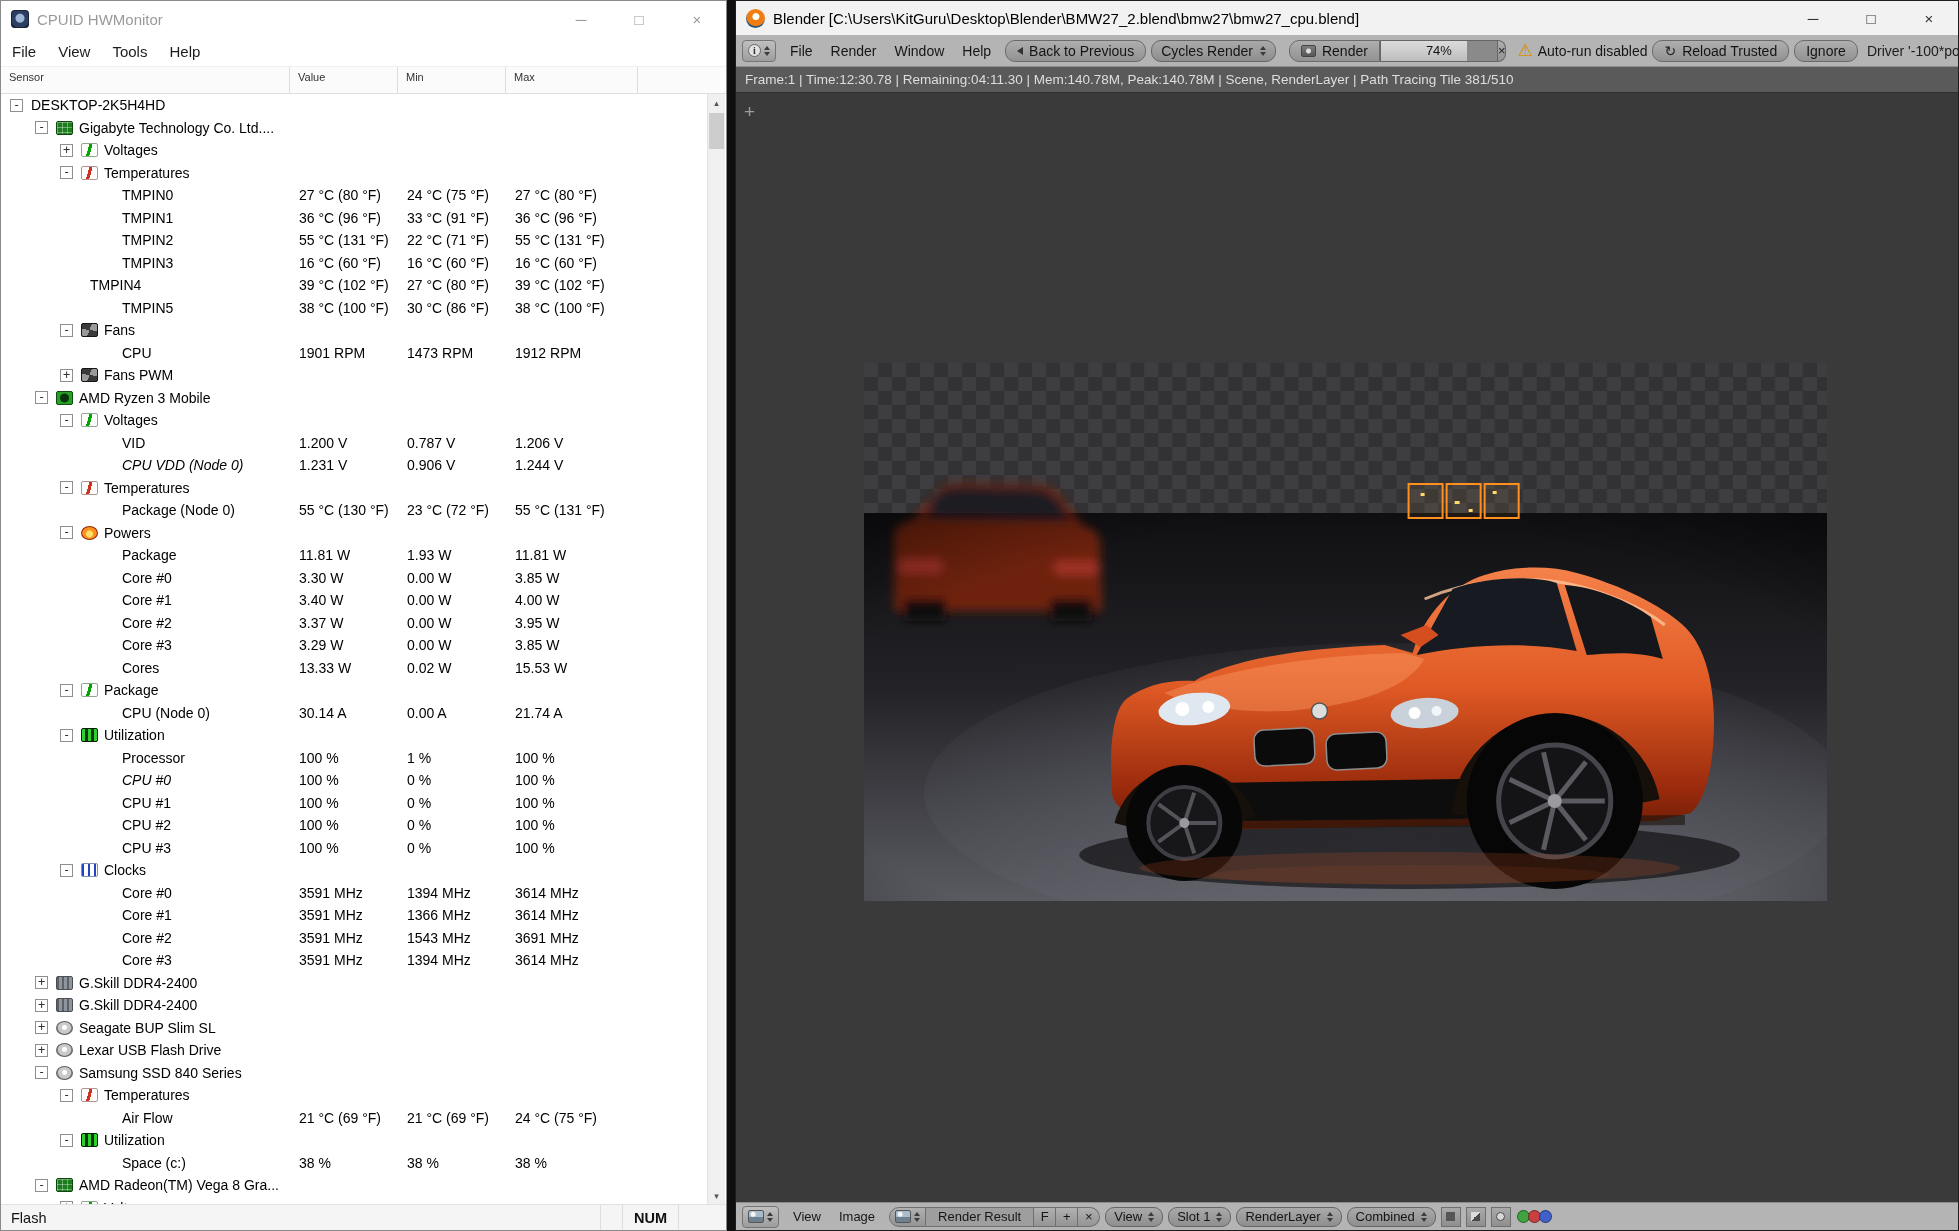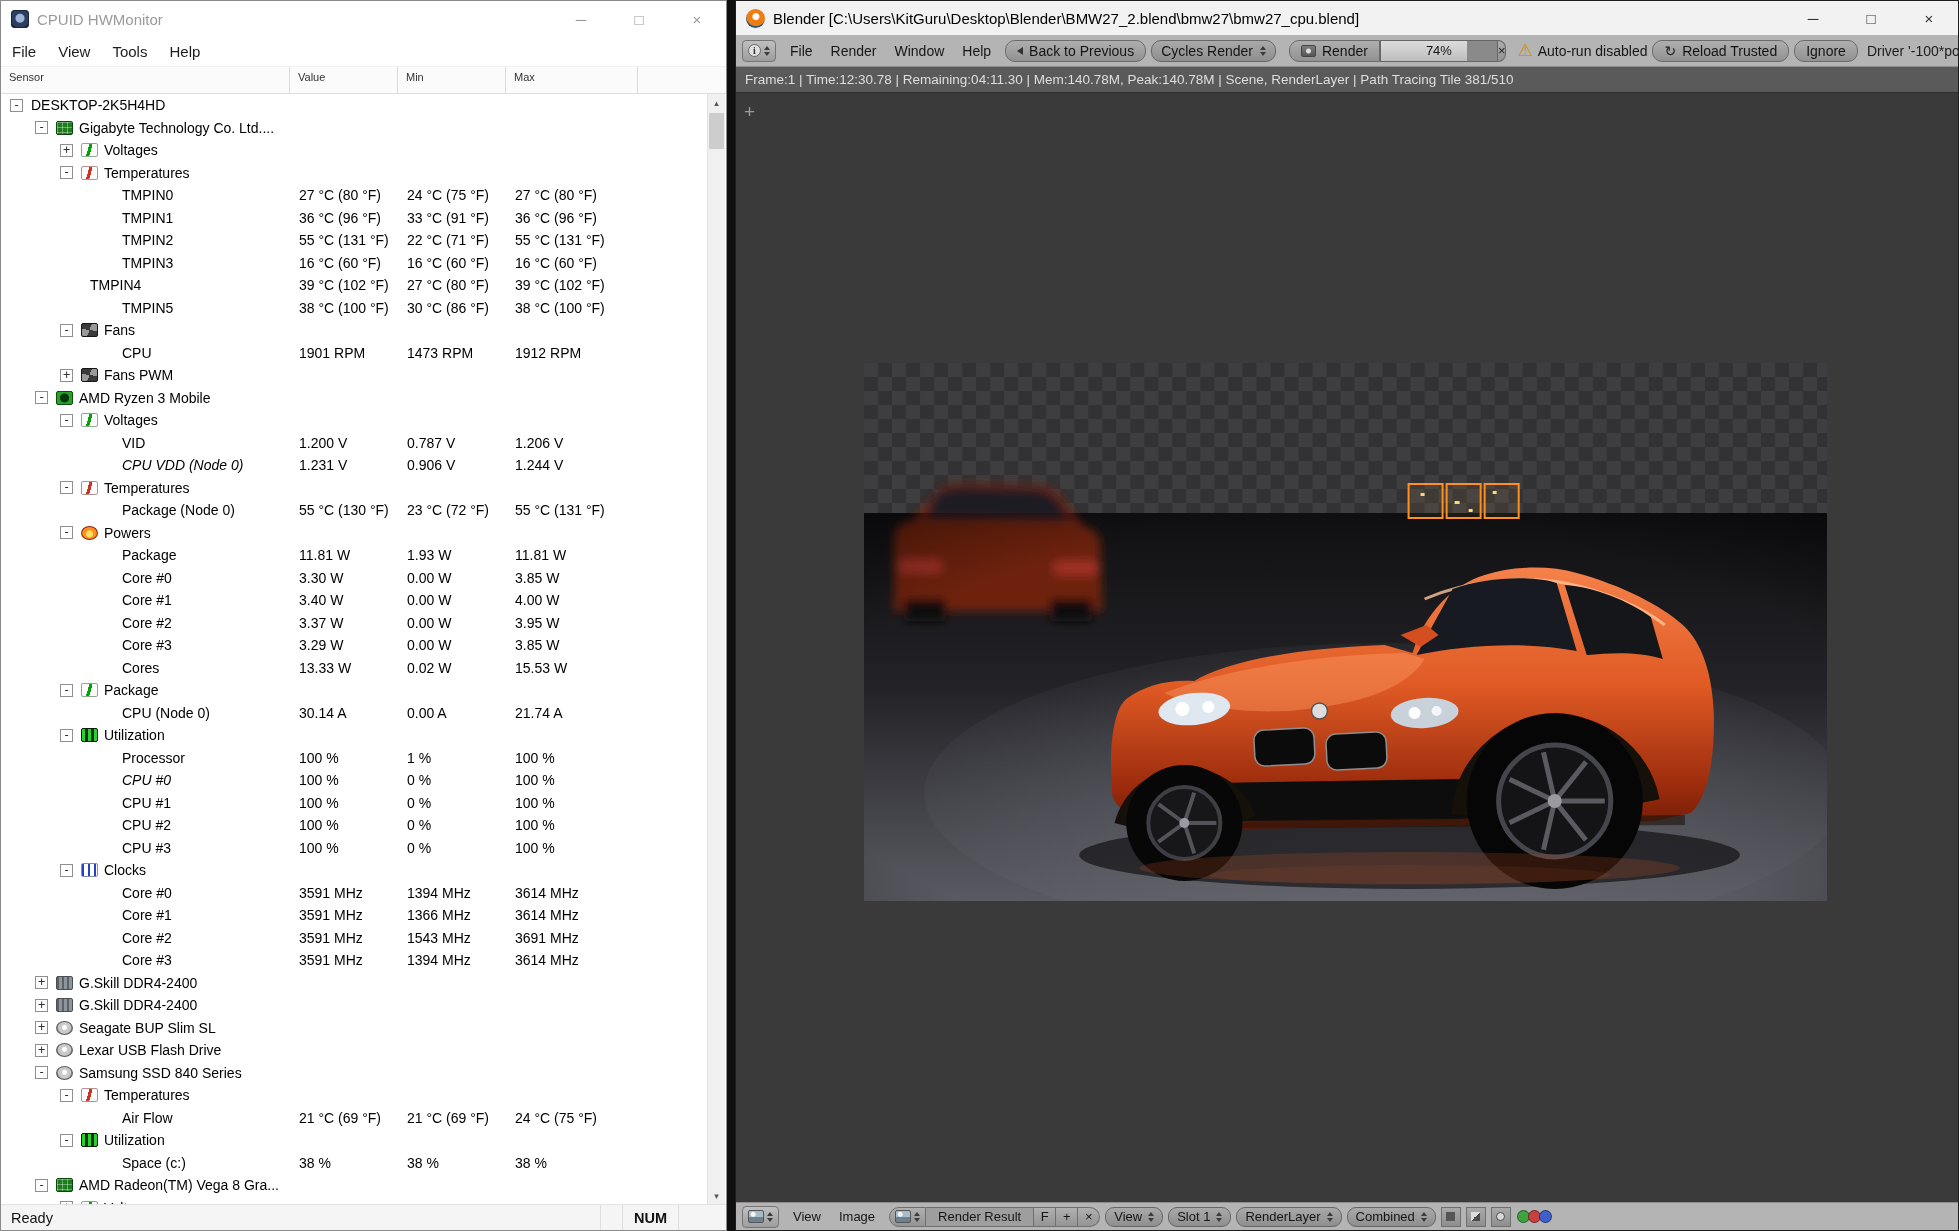--- a/index.html
+++ b/index.html
@@ -580,21 +580,21 @@
         <div class="cell-min"></div>
         <div class="cell-max"></div>
       </div>
     </div>
   <div class="hw-scroll">
     <div class="sarrow">▴</div>
     <div class="sthumb"></div>
     <div class="sarrow dn">▾</div>
   </div>
   <div class="hw-status">
-    <span class="ready">Ready</span>
+    <span class="ready">Flash</span>
     <span class="scell a"></span>
     <span class="scell b">NUM</span>
     <span class="scell c"></span>
   </div>
 </section>
 
 <section id="bl">
   <div class="bl-titlebar">
     <span class="bl-appicon"></span>
     <span>Blender [C:\Users\KitGuru\Desktop\Blender\BMW27_2.blend\bmw27\bmw27_cpu.blend]</span>

